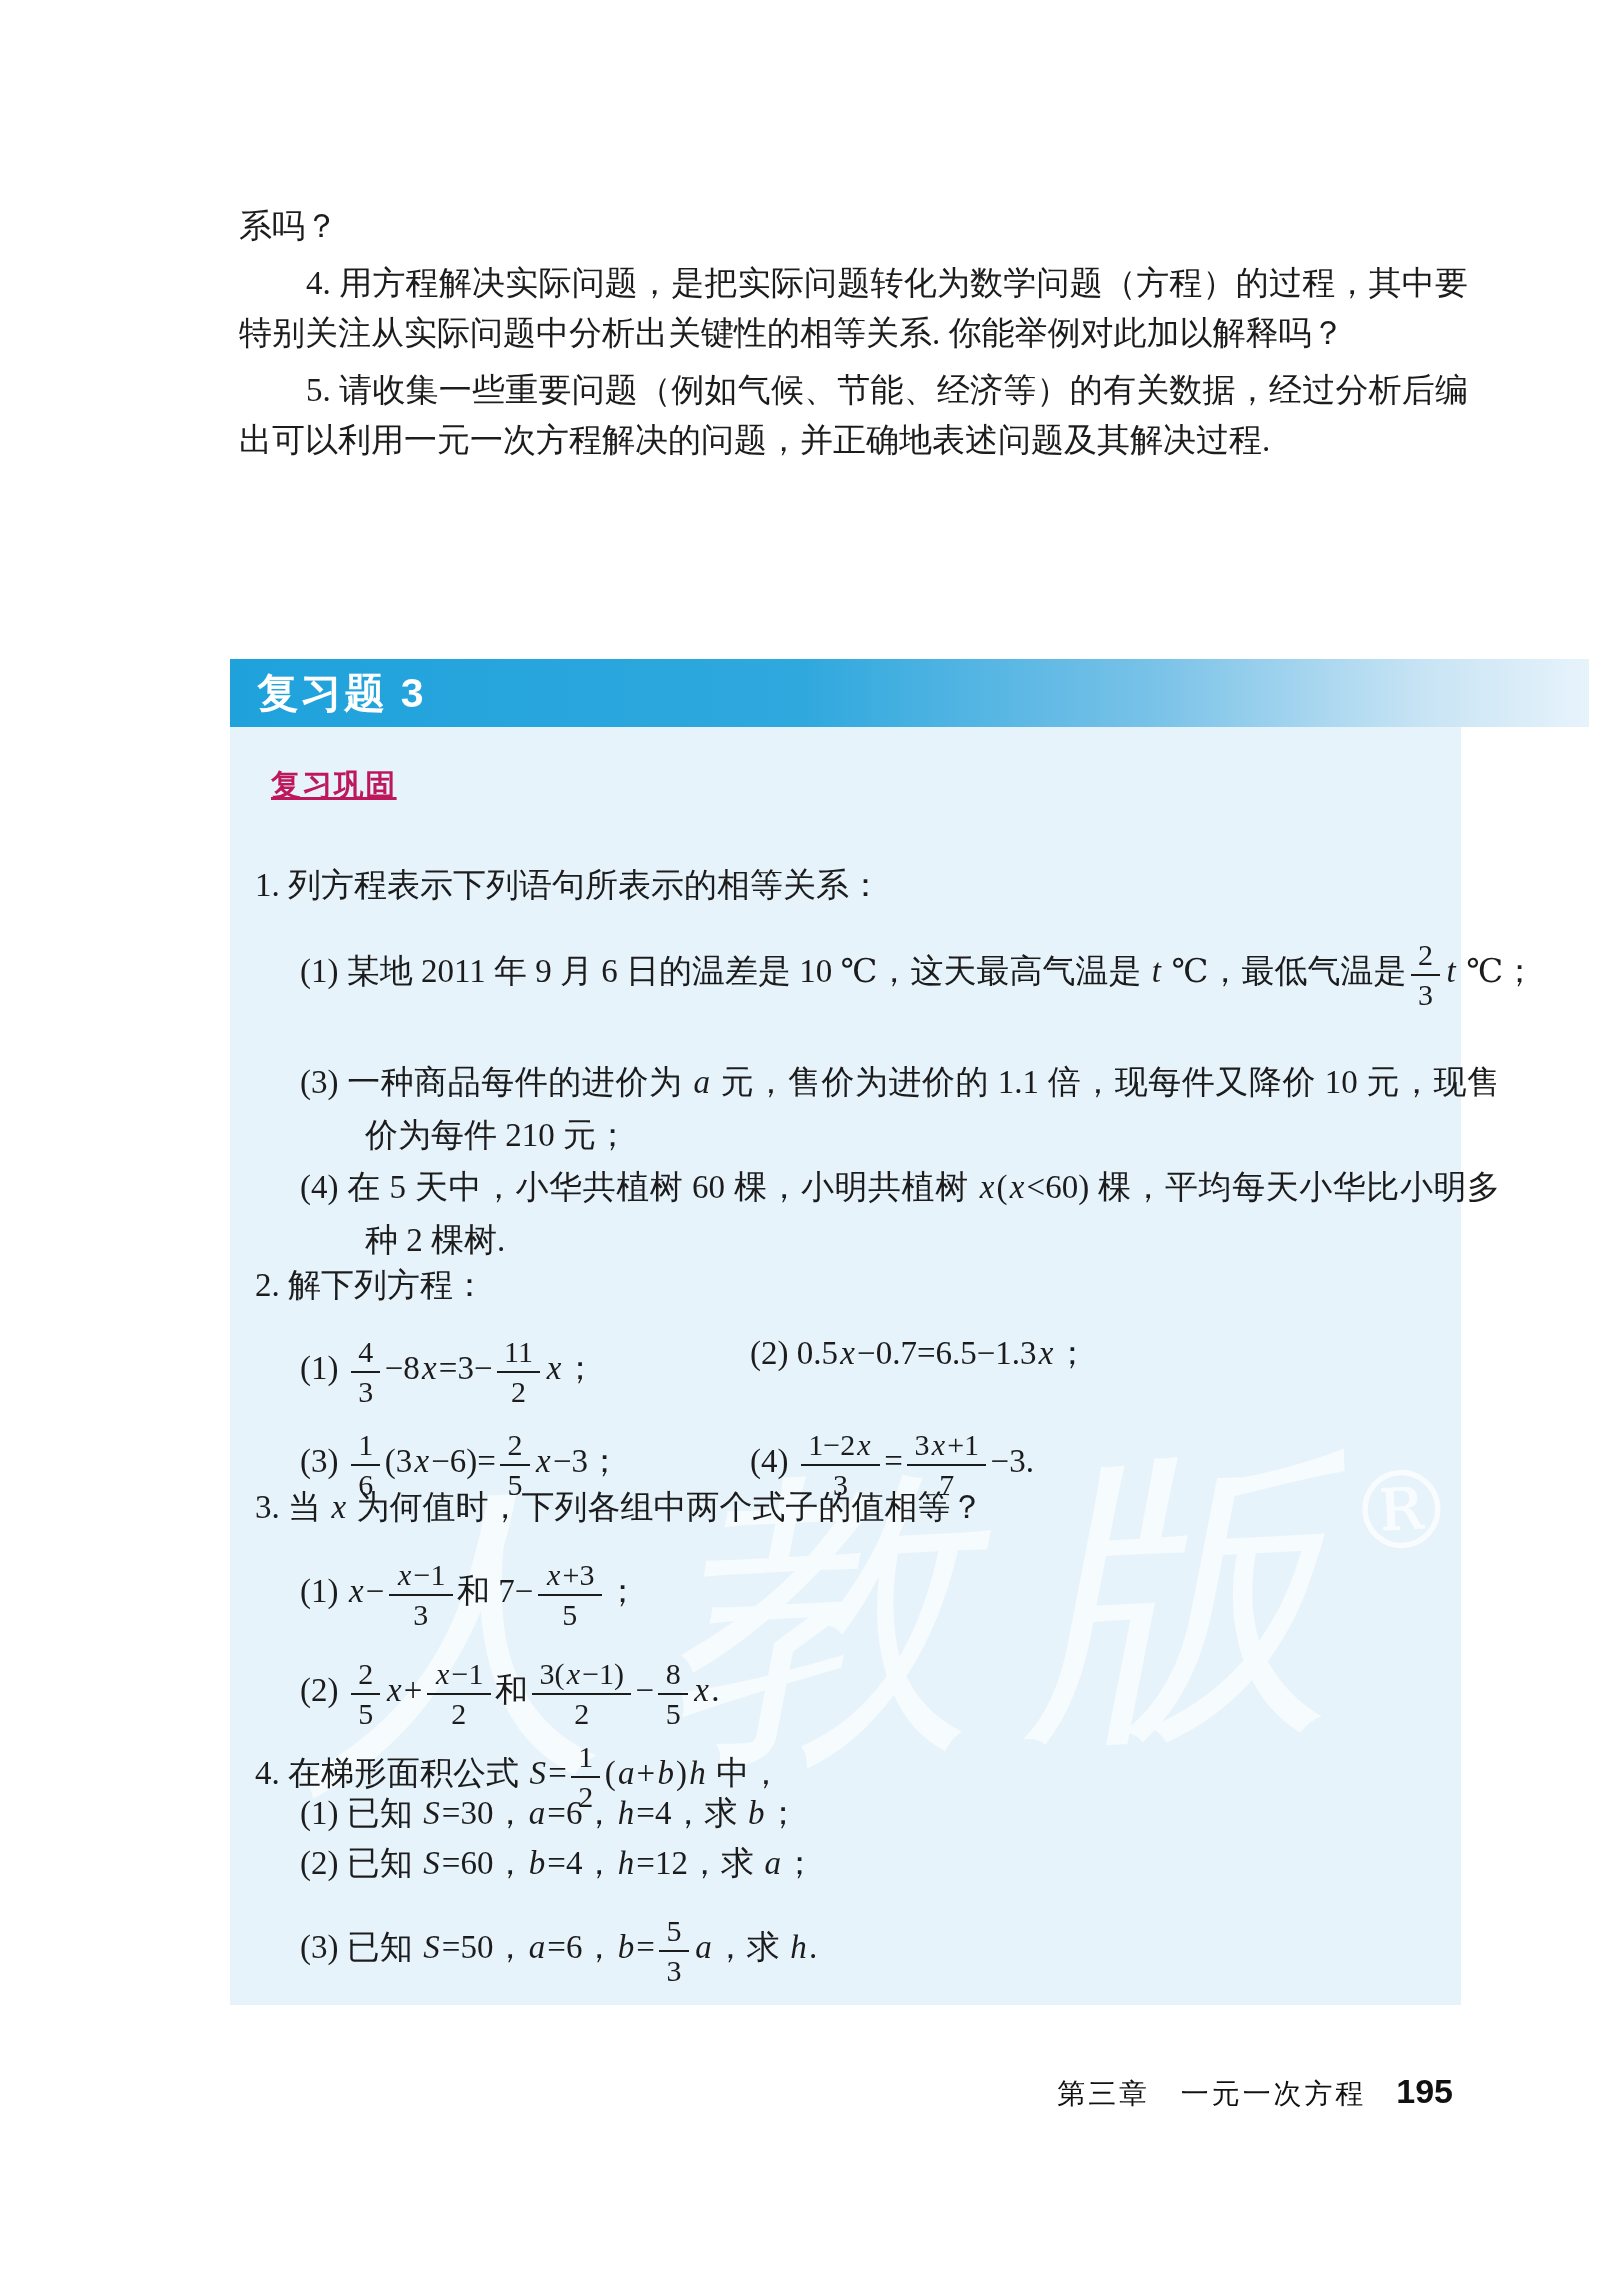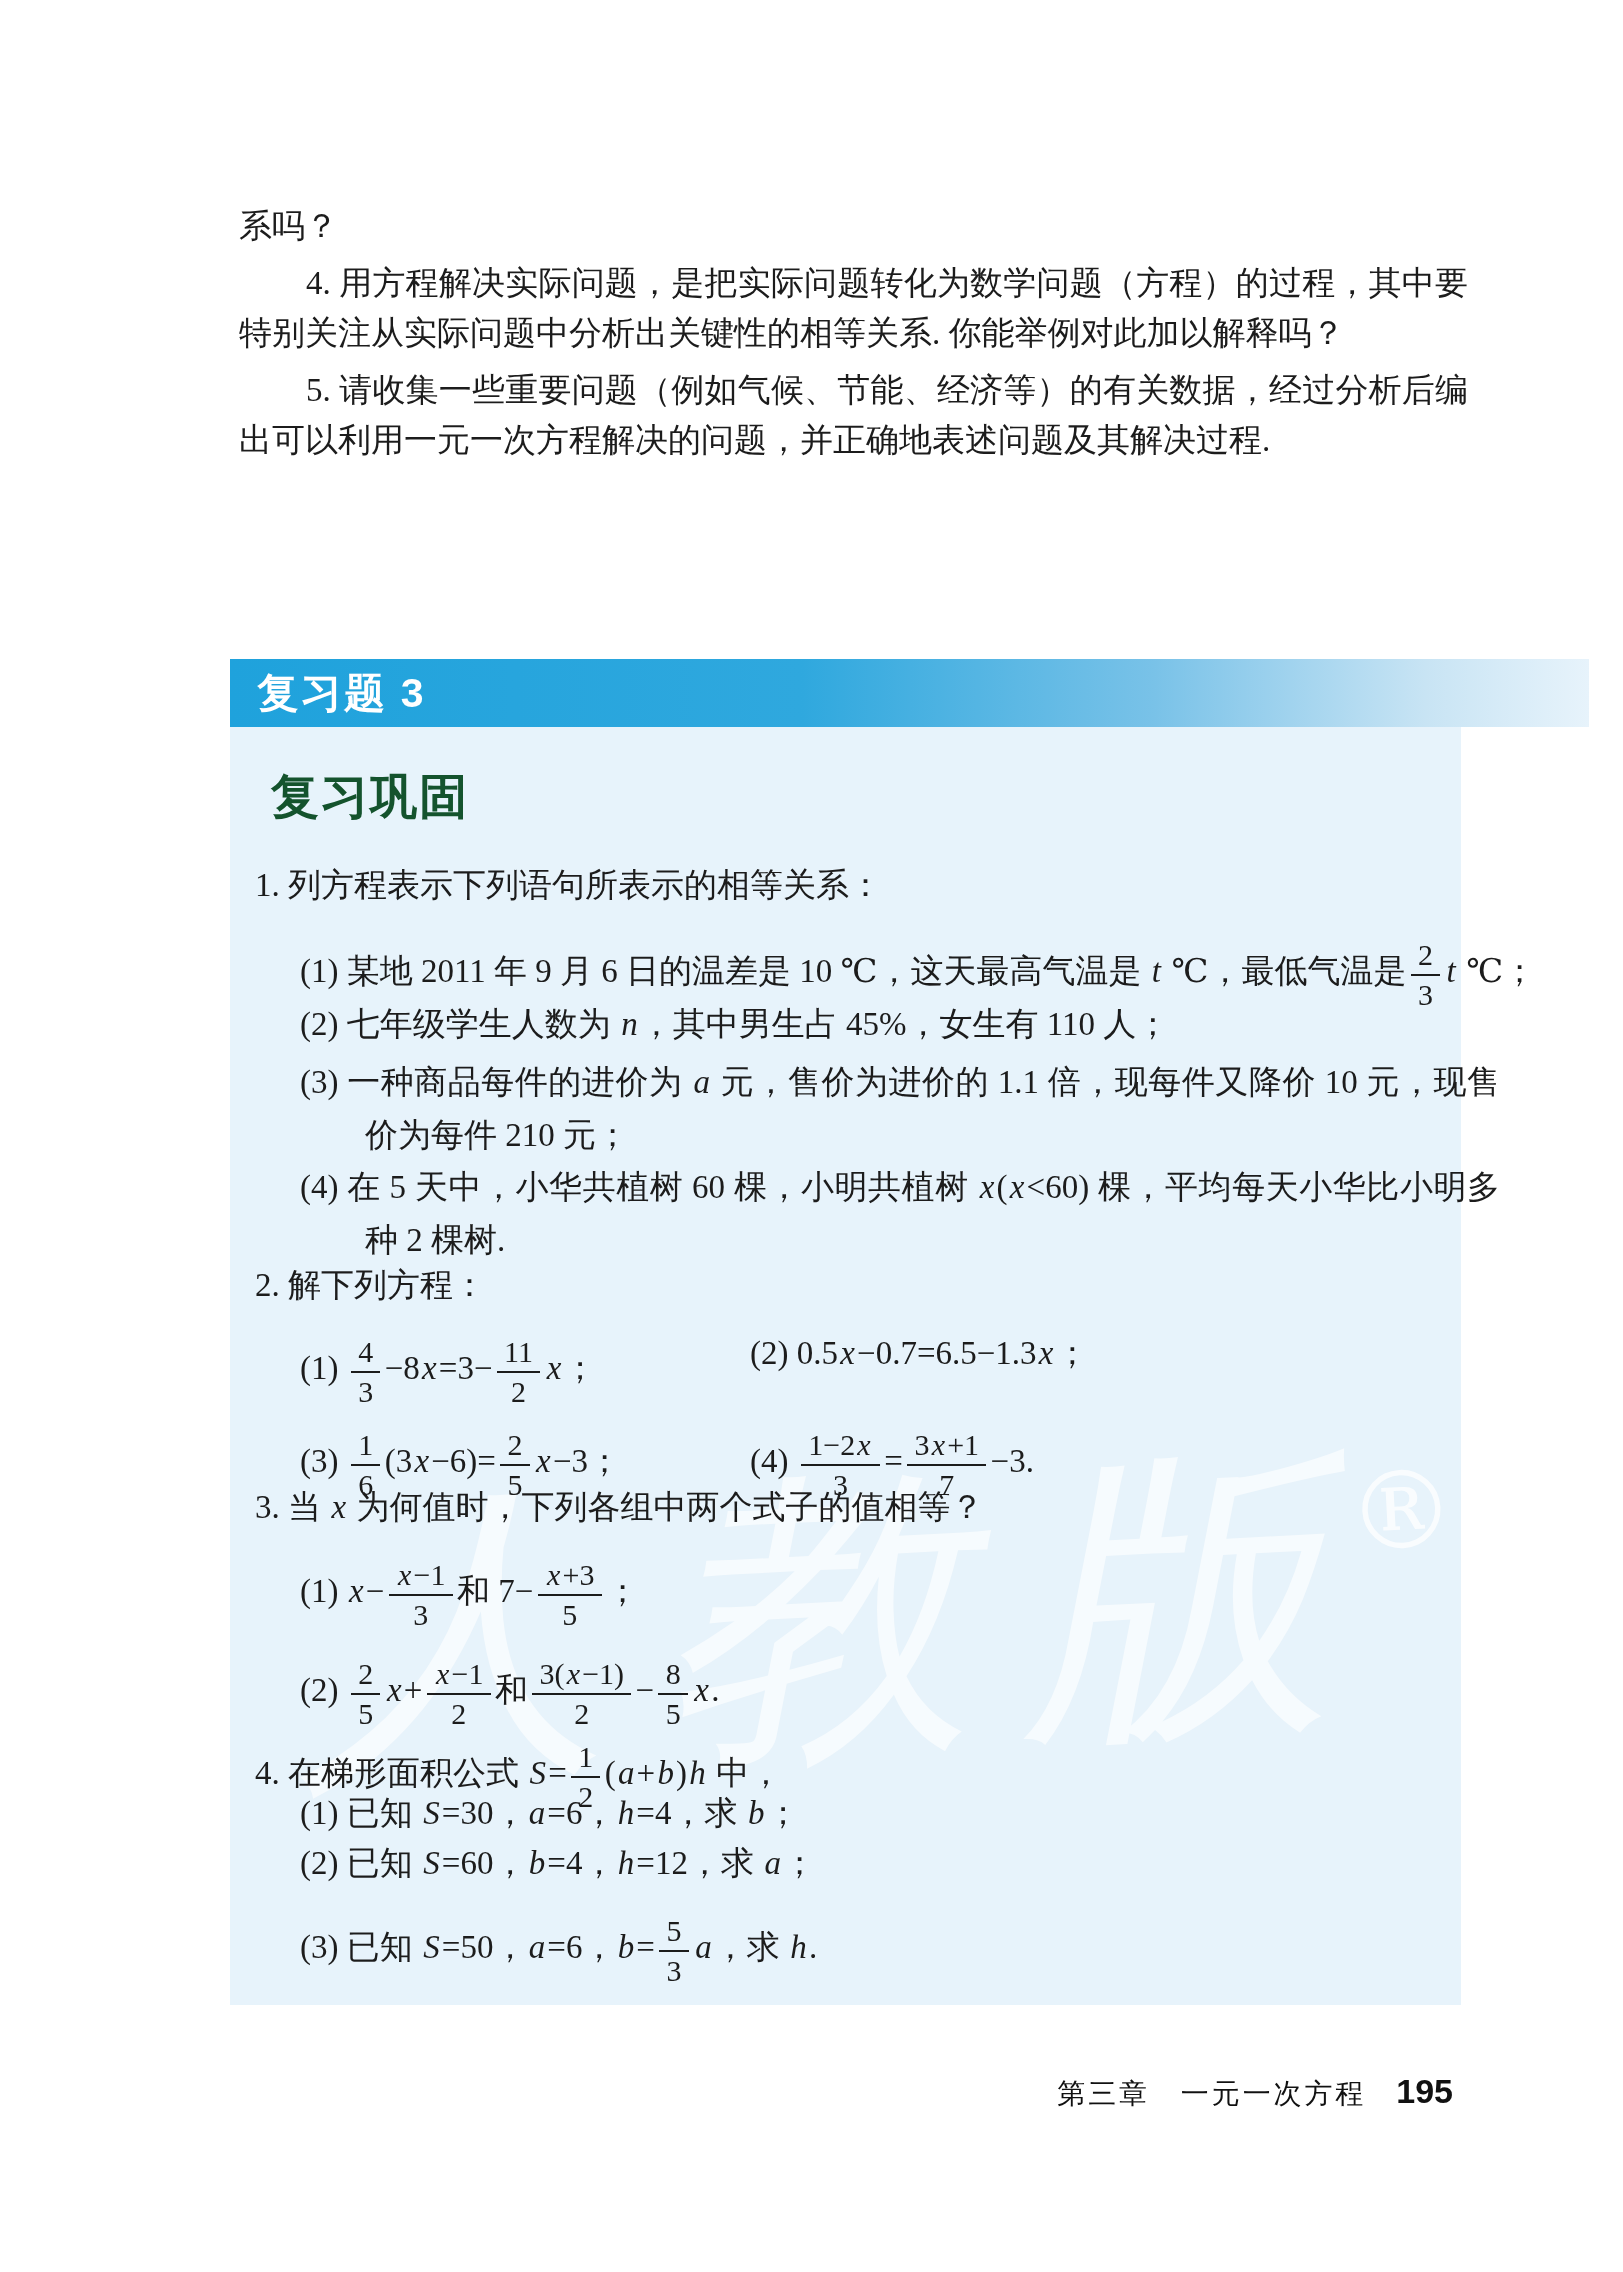--- a/index.html
+++ b/index.html
@@ -33,21 +33,21 @@
   }
 
   
   .rev-box{
     position:absolute;left:230px;top:727px;width:1231px;height:1278px;
     background:#e7f3fb;
   }
   .sec-title{
     position:absolute;left:41px;top:38px;margin:0;z-index:1;
     font-family:"Liberation Sans","DejaVu Sans",sans-serif;
-    font-weight:bold;font-size:48px;color:#14532d;letter-spacing:1.4px;
+    font-weight:bold;font-size:30px;color:#be185d;letter-spacing:1.4px;text-decoration:underline;
   }
   .ln{position:absolute;z-index:1;font-size:33px;white-space:nowrap;line-height:38px}
   .wline{white-space:normal;width:1135px;line-height:53px;text-align:justify;
          padding-left:65px;text-indent:-65px}
 
   
   .q1lead{left:25px;top:139px}
   .q1i1{left:70px;top:210px}
   .q1i2{left:70px;top:278px}
   .q1i3{left:70px;top:329px}
@@ -125,21 +125,20 @@
 
     <div class="wm"><span>人教版</span><span class="reg">®</span></div>
 
     <h2 class="sec-title">复习巩固</h2>
 
     <div class="ln q1lead">1. 列方程表示下列语句所表示的相等关系：</div>
     <div class="ln q1i1">(1) 某地 2011 年 9 月 6 日的温差是 10 ℃，这天最高气温是 <span class="v">t</span> ℃，最低气温是<span class="frac">
           <span class="nu">2</span>
           <span class="de">3</span>
         </span><span class="v">t</span> ℃；</div>
-    <div class="ln q1i2">(2) 七年级学生人数为 <span class="v">n</span>，其中男生占 45%，女生有 110 人；</div>
     <div class="ln q1i3 wline">(3) 一种商品每件的进价为 <span class="v">a</span> 元，售价为进价的 1.1 倍，现每件又降价 10 元，现售价为每件 210 元；</div>
     <div class="ln q1i4 wline">(4) 在 5 天中，小华共植树 60 棵，小明共植树 <span class="v">x</span>(<span class="v">x</span>&lt;60) 棵，平均每天小华比小明多种 2 棵树.</div>
 
     <div class="ln q2lead">2. 解下列方程：</div>
     <div class="ln e1">(1) <span class="frac">
           <span class="nu">4</span>
           <span class="de">3</span>
         </span>−8<span class="v">x</span>=3−<span class="frac">
           <span class="nu">11</span>
           <span class="de">2</span>

